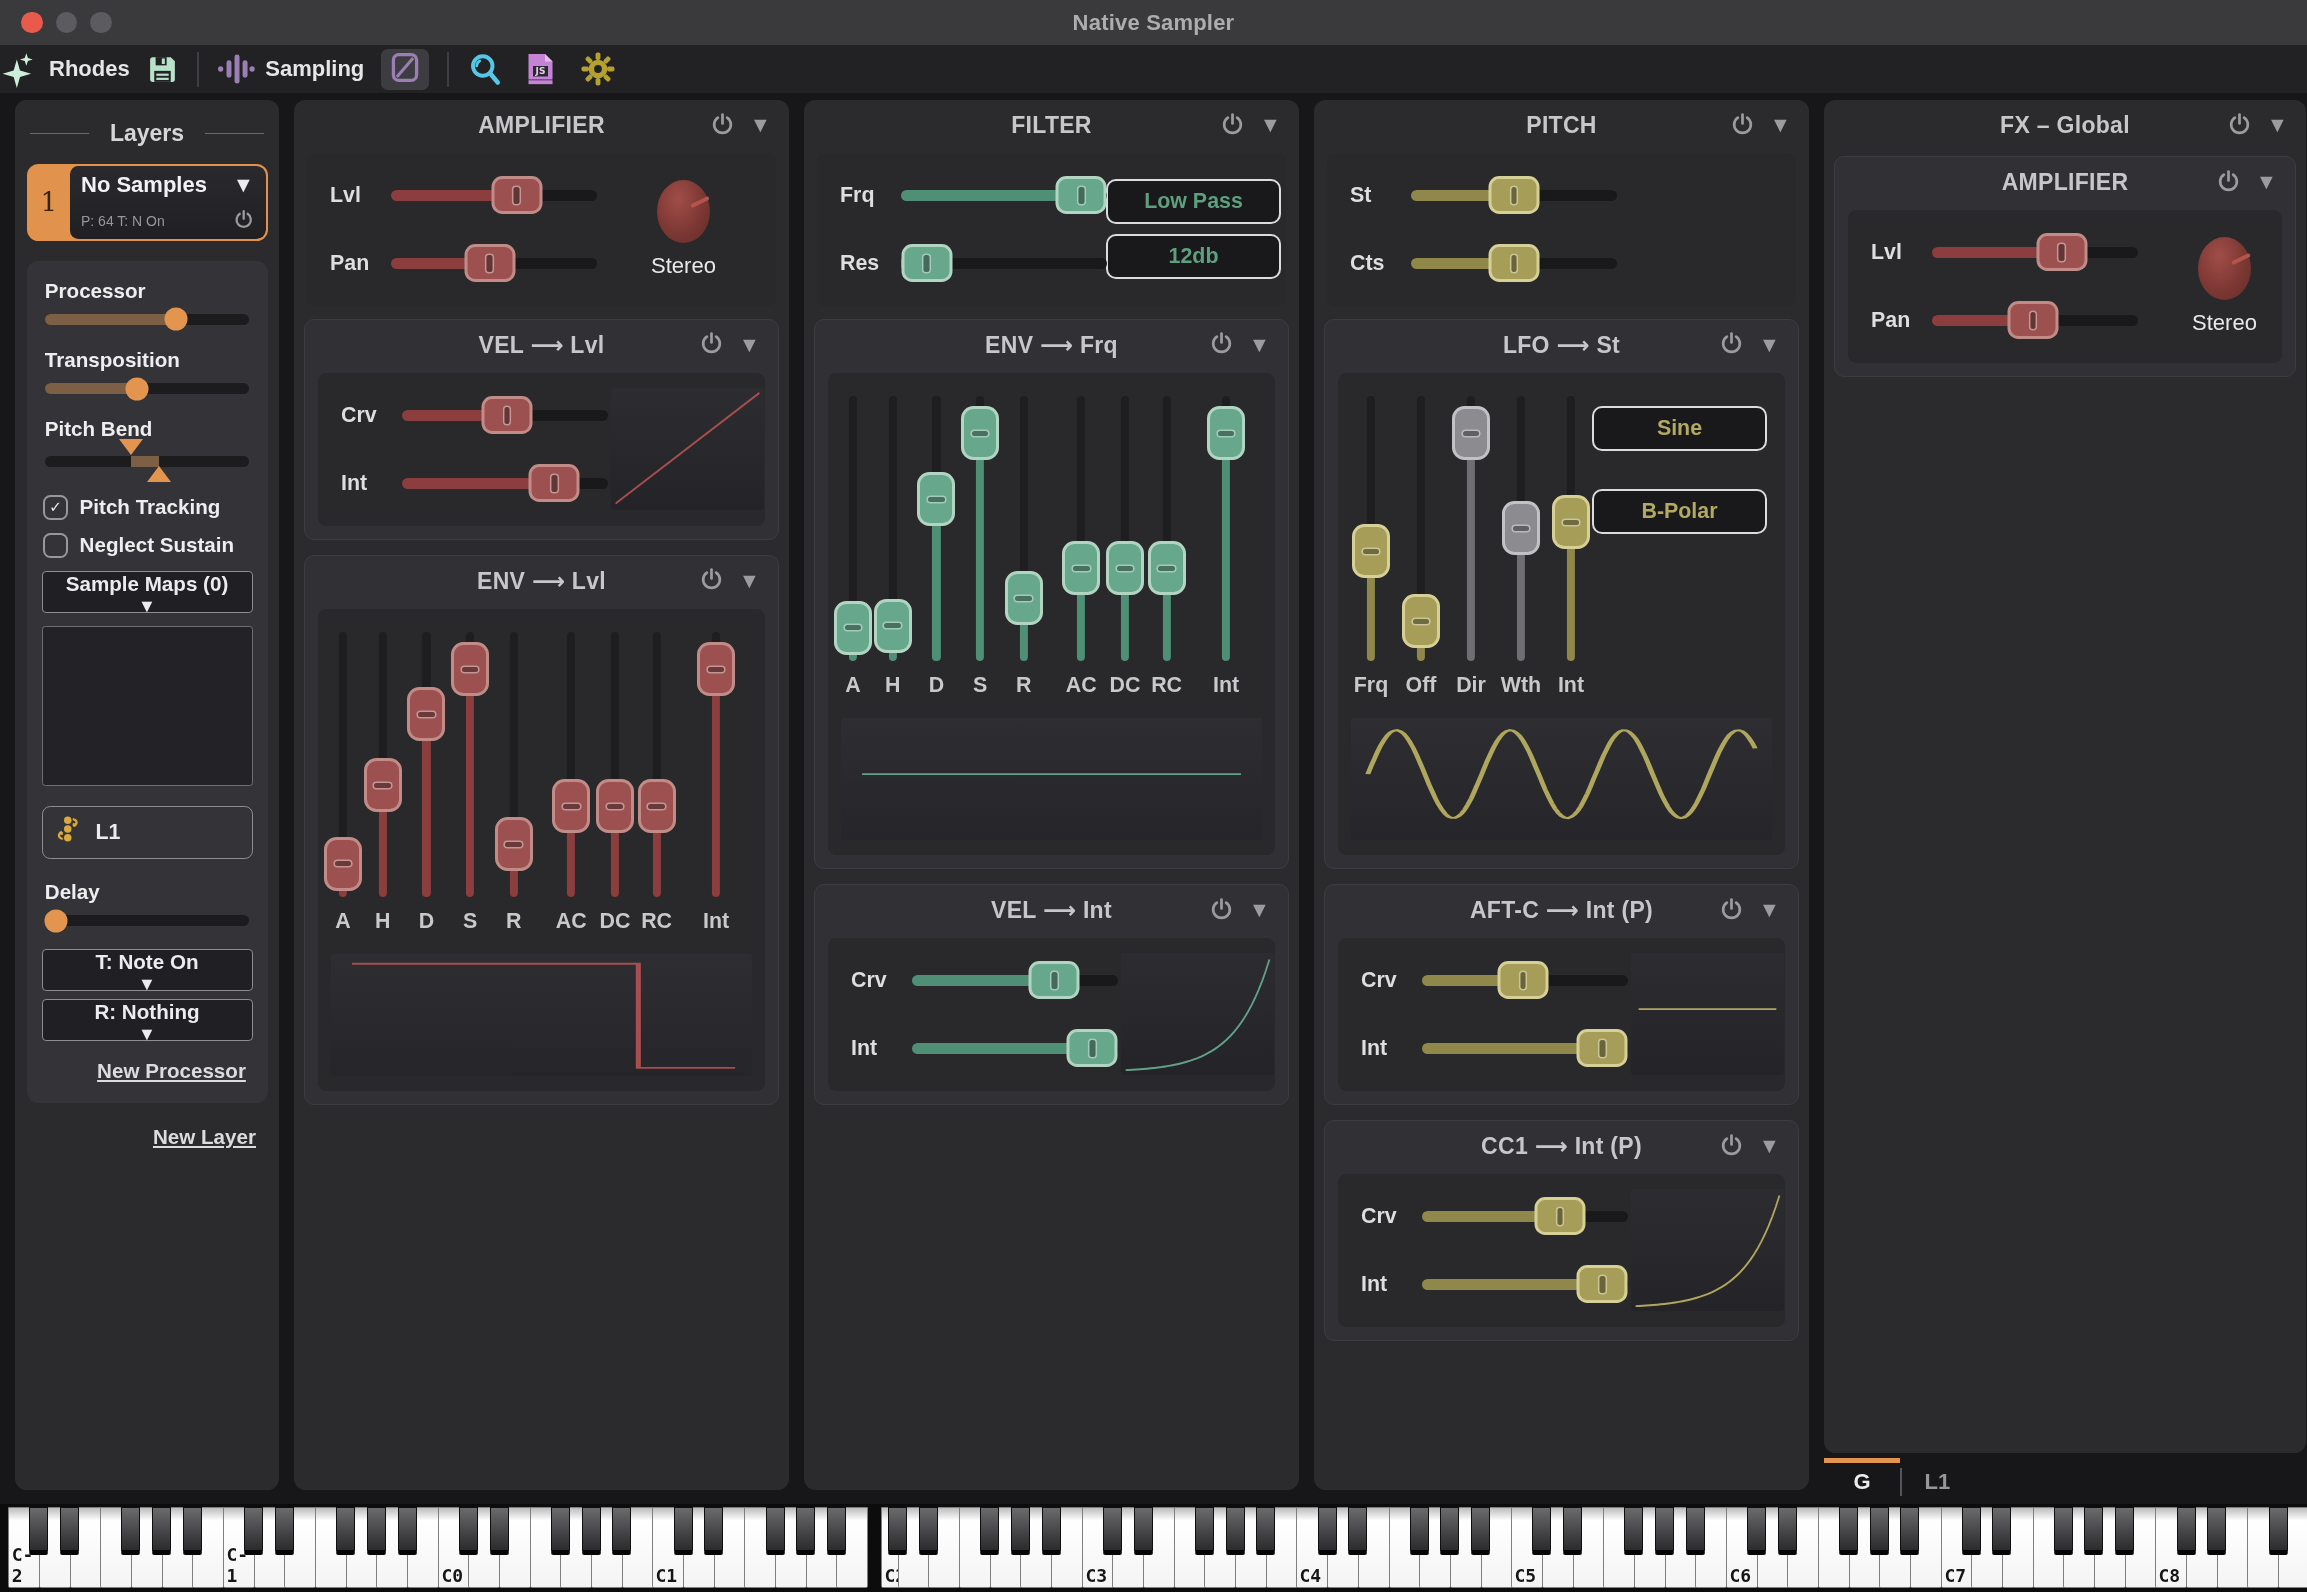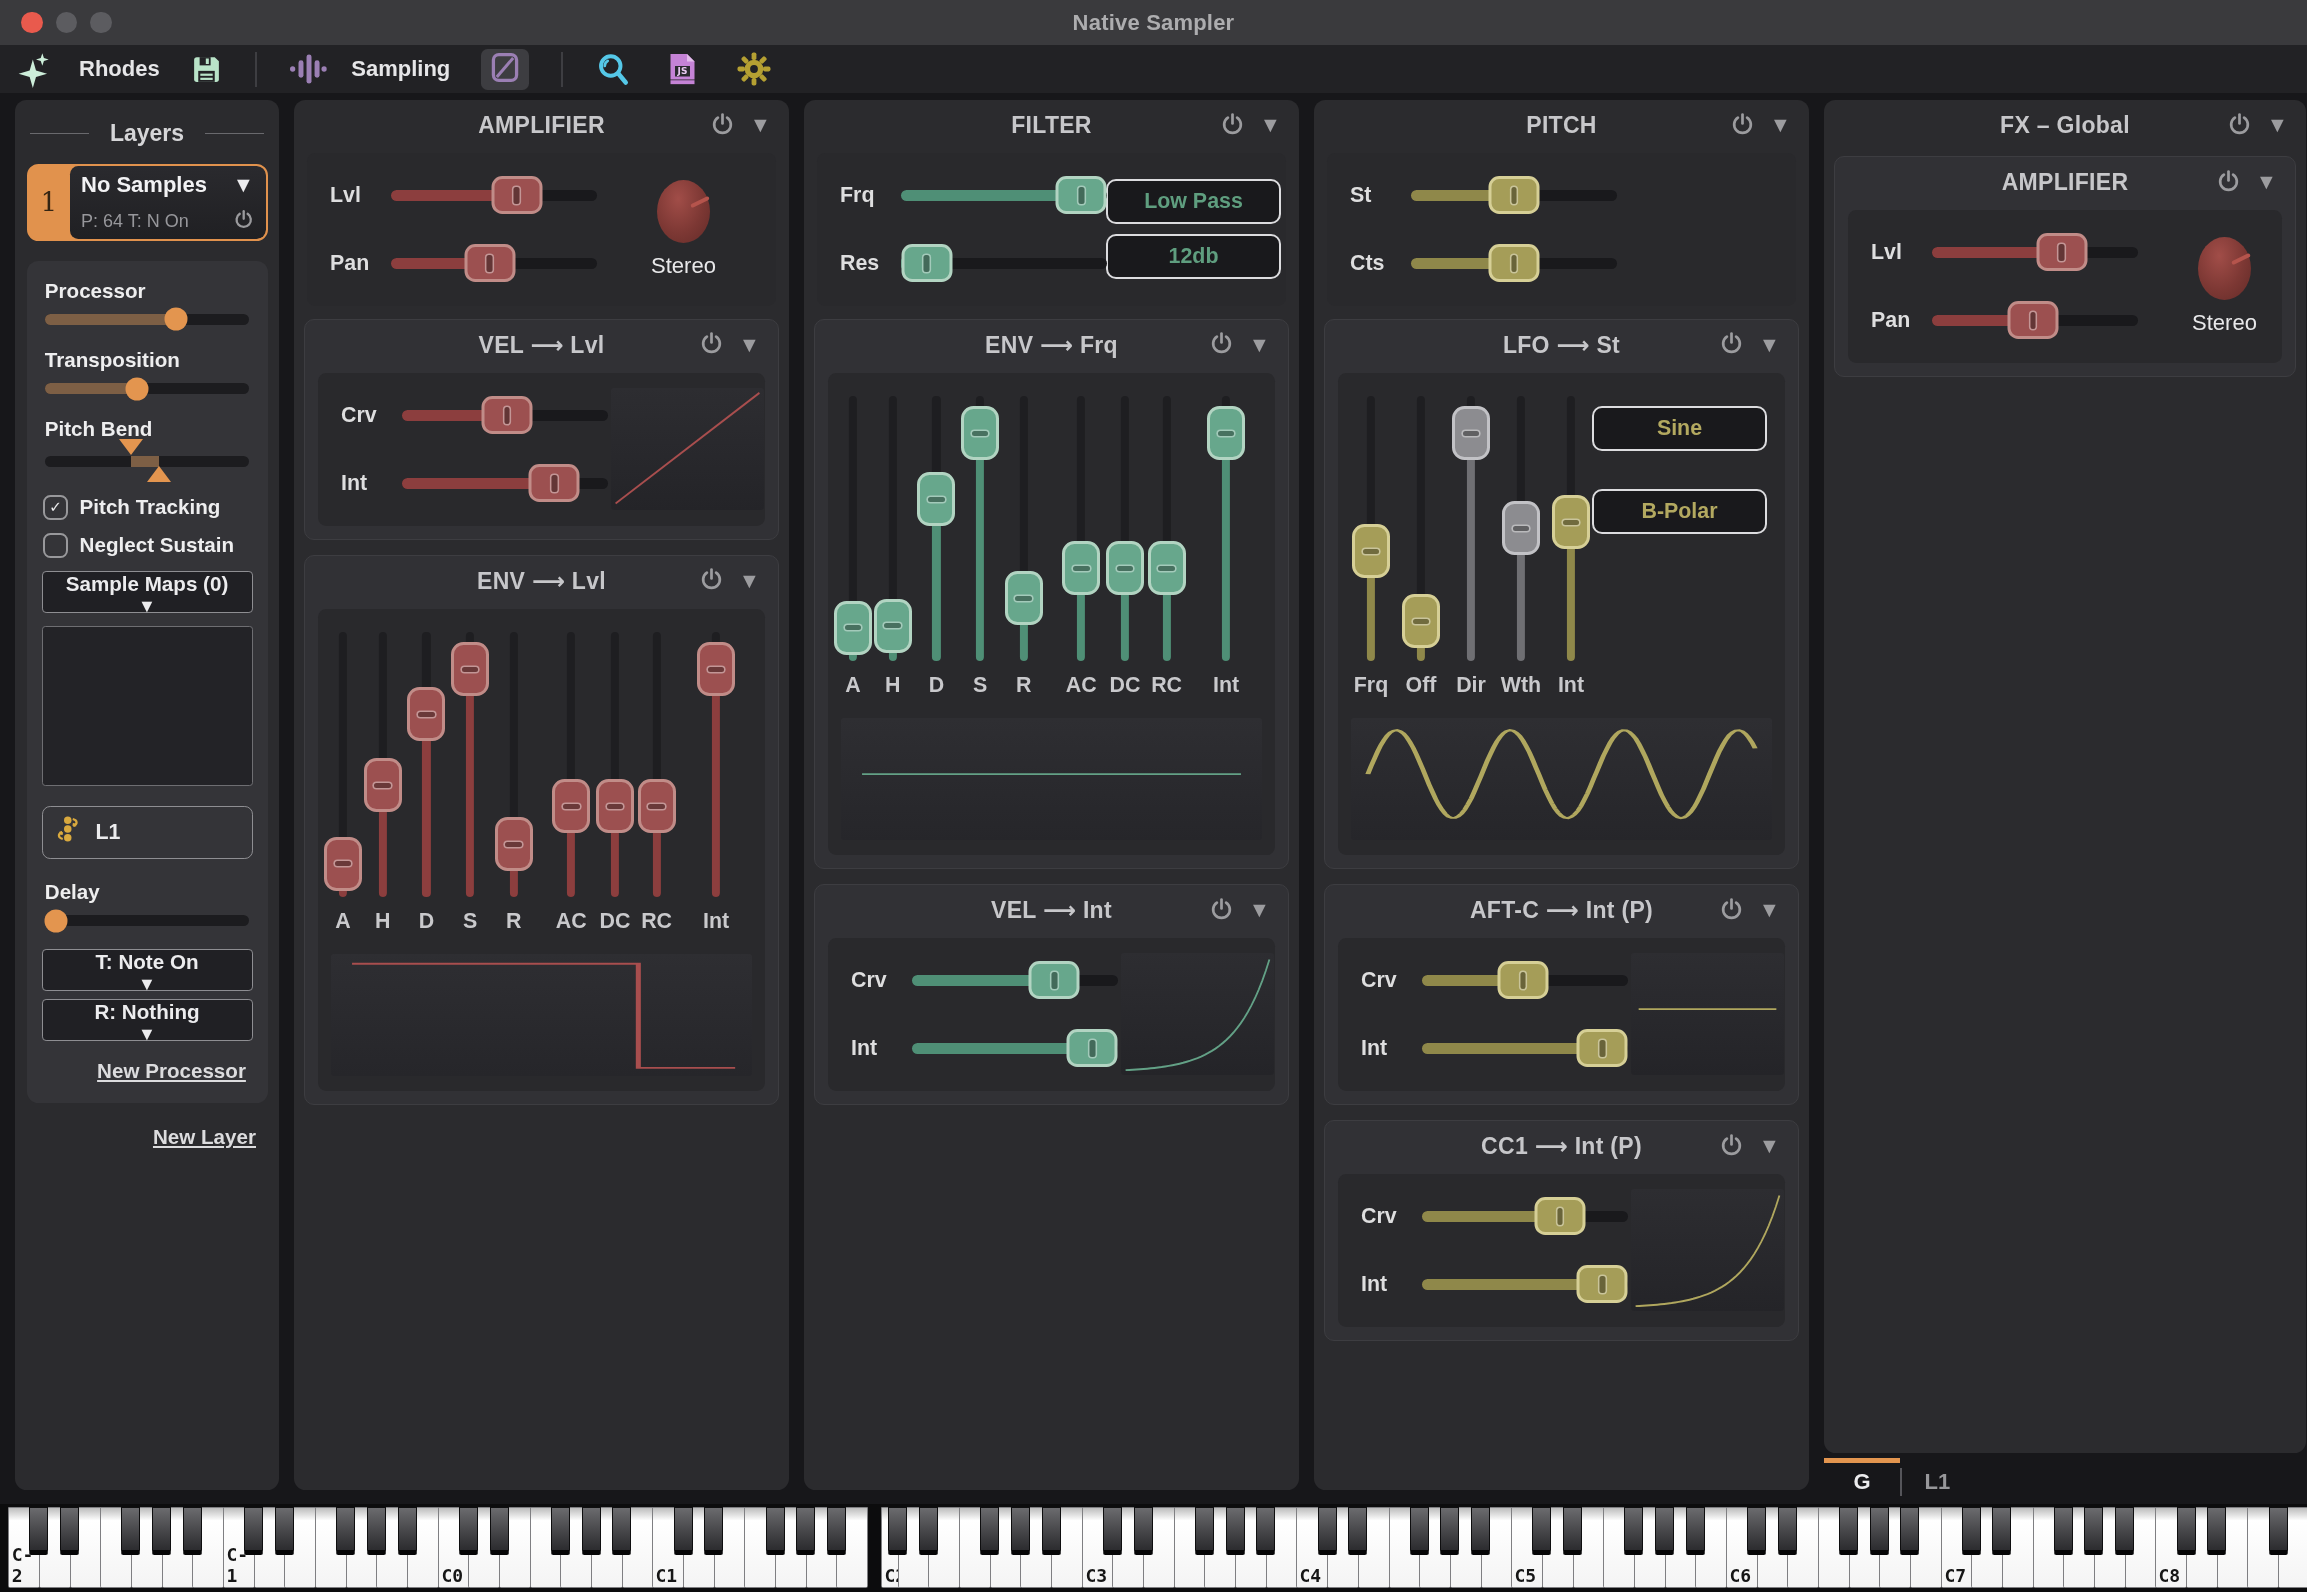--- a/index.html
+++ b/index.html
@@ -12,21 +12,21 @@
   
   .titlebar{position:absolute;top:0;left:0;width:100%;height:45px;background:#3a3a3d;
     border-bottom:0.8px solid #151517;display:flex;align-items:center;justify-content:center;}
   .traffic{position:absolute;left:21.4px;top:11.5px;display:flex;gap:13px;}
   .light{width:21.4px;height:21.4px;border-radius:50%;}
   .light.red{background:#e95a4d;}
   .light.dim{background:#5c5c60;}
   .title-text{font-size:22px;font-weight:bold;color:#adadaf;letter-spacing:0.2px;}
   
   .toolbar{position:absolute;top:45px;left:0;width:100%;height:48px;background:#222225;
-    display:flex;align-items:center;padding-left:17px;box-sizing:border-box;gap:24px;}
+    display:flex;align-items:center;padding-left:1px;box-sizing:border-box;gap:10px;}
   .tool-label{font-size:22px;font-weight:bold;color:#e6e6e8;margin-right:6.6px;}
   .tool-sep{width:1.6px;height:35px;background:#3e3e42;margin:0 8.2px;}
   .tool-btn{display:flex;align-items:center;justify-content:center;}
   .tool-btn-active{width:48px;height:41px;background:#3d3d41;border-radius:6.6px;
     display:flex;align-items:center;justify-content:center;}
   
   .main{position:absolute;top:100px;left:15px;display:flex;gap:15px;}
   .col{background:#2b2b2e;border-radius:11.5px;position:relative;box-sizing:border-box;}
   .col.sidebar{width:264px;height:1390px;}
   .col.std{width:495px;height:1390px;}
@@ -94,21 +94,21 @@
   .layers-line{flex:1;height:1.6px;background:#69696d;}
   .layers-title{font-size:23px;font-weight:bold;color:#d6d6d8;}
   .layer-item{margin:0 11.5px;height:73px;border:2.5px solid #e1924d;border-radius:11.5px;display:flex;
     overflow:hidden;background:#e1924d;}
   .layer-num{width:41px;flex:none;display:flex;align-items:center;justify-content:center;
     font-size:25.6px;color:#332413;font-family:"DejaVu Serif","Liberation Serif",serif;}
   .layer-body{flex:1;background:linear-gradient(#2a2a2e,#202023);border-radius:8.2px;
     padding:6.6px 11.5px 5px;display:flex;flex-direction:column;justify-content:space-between;}
   .layer-row{display:flex;align-items:center;justify-content:space-between;}
   .layer-name{font-size:22px;font-weight:bold;color:#f2f2f4;}
-  .layer-meta{font-size:18px;color:#97979b;text-align:center;}
+  .layer-meta{font-size:14px;color:#97979b;text-align:center;}
   .sb-panel{background:#343438;border-radius:11.5px;margin:20px 11.5px 0;padding:18px 15px 20px;}
   .sb-label{font-size:20.6px;font-weight:bold;color:#eeeeef;margin:0 0 11.5px 3.3px;}
   .sb-slider{position:relative;height:10.7px;border-radius:5.8px;background:#1c1c1f;margin:0 3.3px 23px;}
   .sb-fill{position:absolute;left:0;top:0;bottom:0;border-radius:5.8px;background:#7d5f45;}
   .sb-thumb{position:absolute;top:50%;width:23px;height:23px;border-radius:50%;background:#e3954f;
     transform:translate(-50%,-50%);}
   .pb-track{position:relative;height:10.7px;border-radius:5.8px;background:#1c1c1f;margin:15px 3.3px 28px;}
   .pb-fill{position:absolute;top:0;bottom:0;background:#7d5f45;}
   .pb-down{position:absolute;top:-16.5px;width:0;height:0;border-left:12.4px solid transparent;
     border-right:12.4px solid transparent;border-top:16.5px solid #e3954f;transform:translateX(-50%);}

